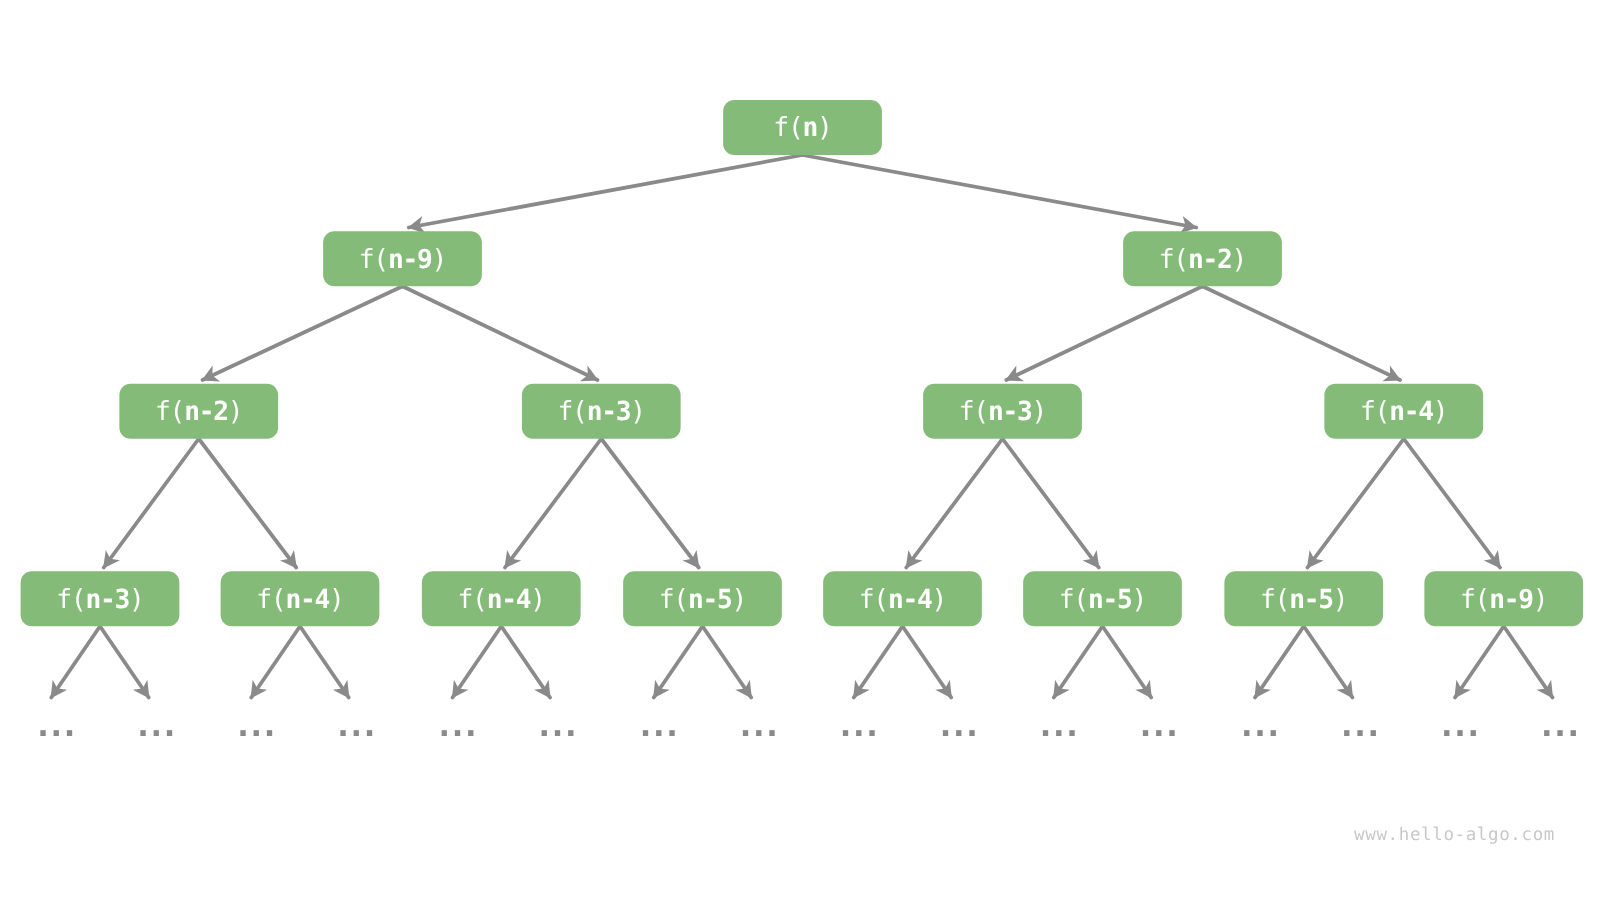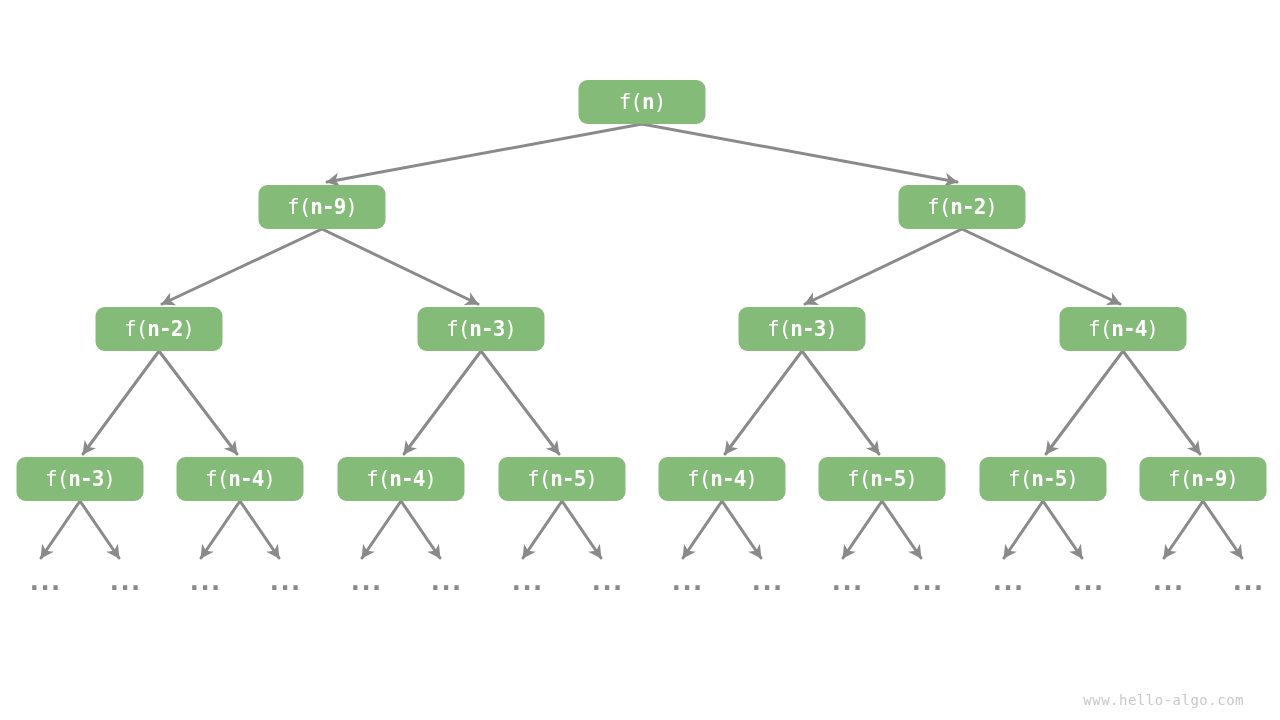--- a/index.html
+++ b/index.html
@@ -18,21 +18,21 @@
     white-space:nowrap;
   }
   .node b{font-weight:700;}
   .dots{
     position:absolute;transform:translateX(-50%);
     color:#8A8A8A;font-size:26px;font-weight:700;letter-spacing:-5px;
     padding-left:5px; 
     line-height:1;
   }
   .watermark{
-    position:absolute;top:692px;right:36px;
+    position:absolute;top:660px;right:36px;
     color:#C8C8C8;font-size:14px;letter-spacing:0.5px;
   }
 </style>
 </head>
 <body>
 
 <div class="stage">
 
   <svg class="edges" viewBox="0 0 1280 720">
     <defs>

